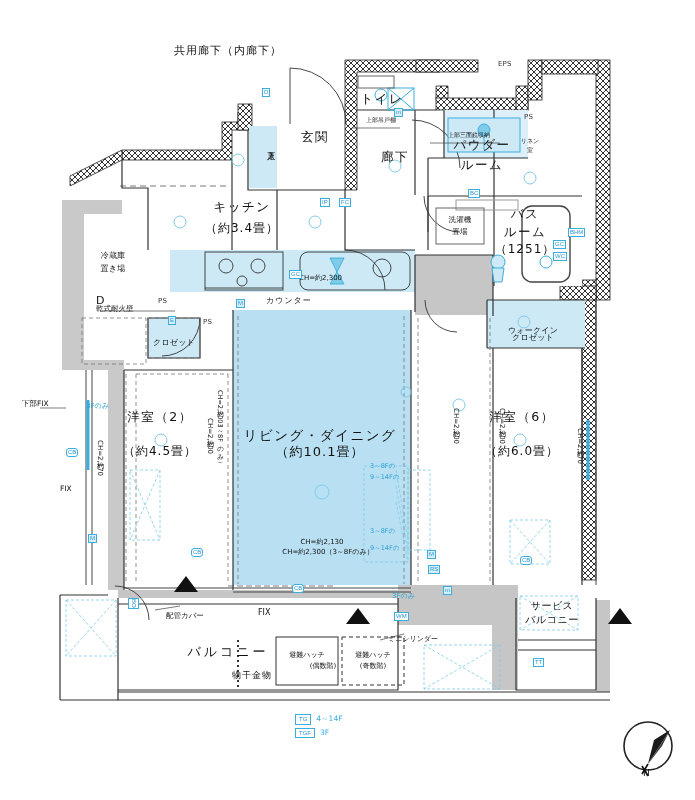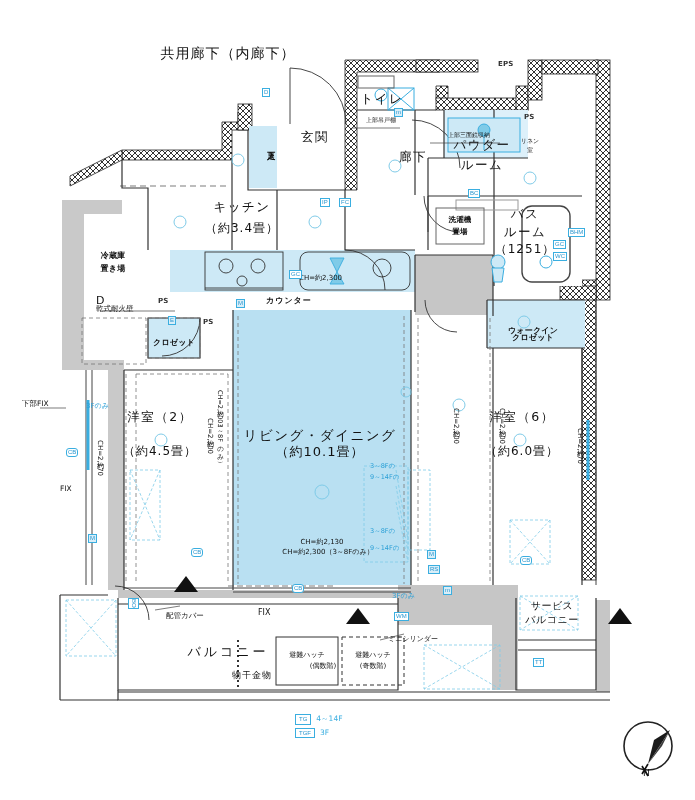--- a/index.html
+++ b/index.html
@@ -4,21 +4,21 @@
 <style>
   html,body{margin:0;padding:0;background:#ffffff;}
   body{width:695px;height:800px;position:relative;overflow:hidden;
        font-family:"DejaVu Sans","Liberation Sans",sans-serif;color:#1a1a1a;}
   #plan{position:absolute;left:0;top:0;width:695px;height:800px;}
   .lbl{position:absolute;white-space:nowrap;line-height:1.15;}
   .jp{font-family:"DejaVu Sans",sans-serif;color:#111;}
   .room{font-size:12.5px;letter-spacing:1.5px;text-align:center;}
   .room.big{font-size:13.5px;}
   .size{font-size:12px;letter-spacing:1px;}
-  .small{font-size:7.5px;letter-spacing:0.2px;font-weight:bold;}
+  .small{font-size:7.5px;letter-spacing:0.2px;}
   .tiny{font-size:6px;letter-spacing:0px;}
   .blue{color:#2a9fd6;}
   .bluetxt{color:#3aaee0;}
   .ctr{transform:translateX(-50%);}
   .vert{writing-mode:vertical-rl;}
   .tagbox{position:absolute;border:1px solid #3aaee0;color:#2a96cf;
           font-size:6px;padding:0px 1px;background:#fff;line-height:1.1;
           letter-spacing:0px;font-family:"Liberation Sans",sans-serif;}
   .tagbox.filled{background:#d9eef8;}
 </style>
@@ -237,25 +237,25 @@
     <path d="M120,186 L230,186" stroke-dasharray="6,4"></path>
     <path d="M352,128 L400,128"></path>
     <path d="M430,143 L500,143"></path>
     <path d="M100,311 L175,311"></path>
     <path d="M155,610 L180,606"></path>
     <path d="M380,640 L404,634"></path>
     <path d="M40,408 L66,408"></path>
   </g>
 </svg>
 
-<div class="lbl jp ctr" style="left:228px;top:45px;font-size:14px;letter-spacing:1px;">共用廊下（内廊下）</div>
+<div class="lbl jp ctr" style="left:228px;top:45px;font-size:11px;letter-spacing:1px;">共用廊下（内廊下）</div>
 
 <div class="lbl jp room ctr" style="left:315px;top:130px;">玄関</div>
 
-<div class="lbl jp room ctr" style="left:413px;top:150px;">廊下</div>
+<div class="lbl jp room ctr" style="left:395px;top:150px;">廊下</div>
 
 <div class="lbl jp room ctr" style="left:382px;top:92px;">トイレ</div>
 
 <div class="lbl jp room ctr" style="left:482px;top:138px;">パウダー</div>
 <div class="lbl jp room ctr" style="left:482px;top:158px;">ルーム</div>
 
 <div class="lbl jp room ctr" style="left:525px;top:207px;">バス</div>
 <div class="lbl jp room ctr" style="left:525px;top:225px;">ルーム</div>
 <div class="lbl jp size ctr" style="left:525px;top:243px;">（1251）</div>
 

